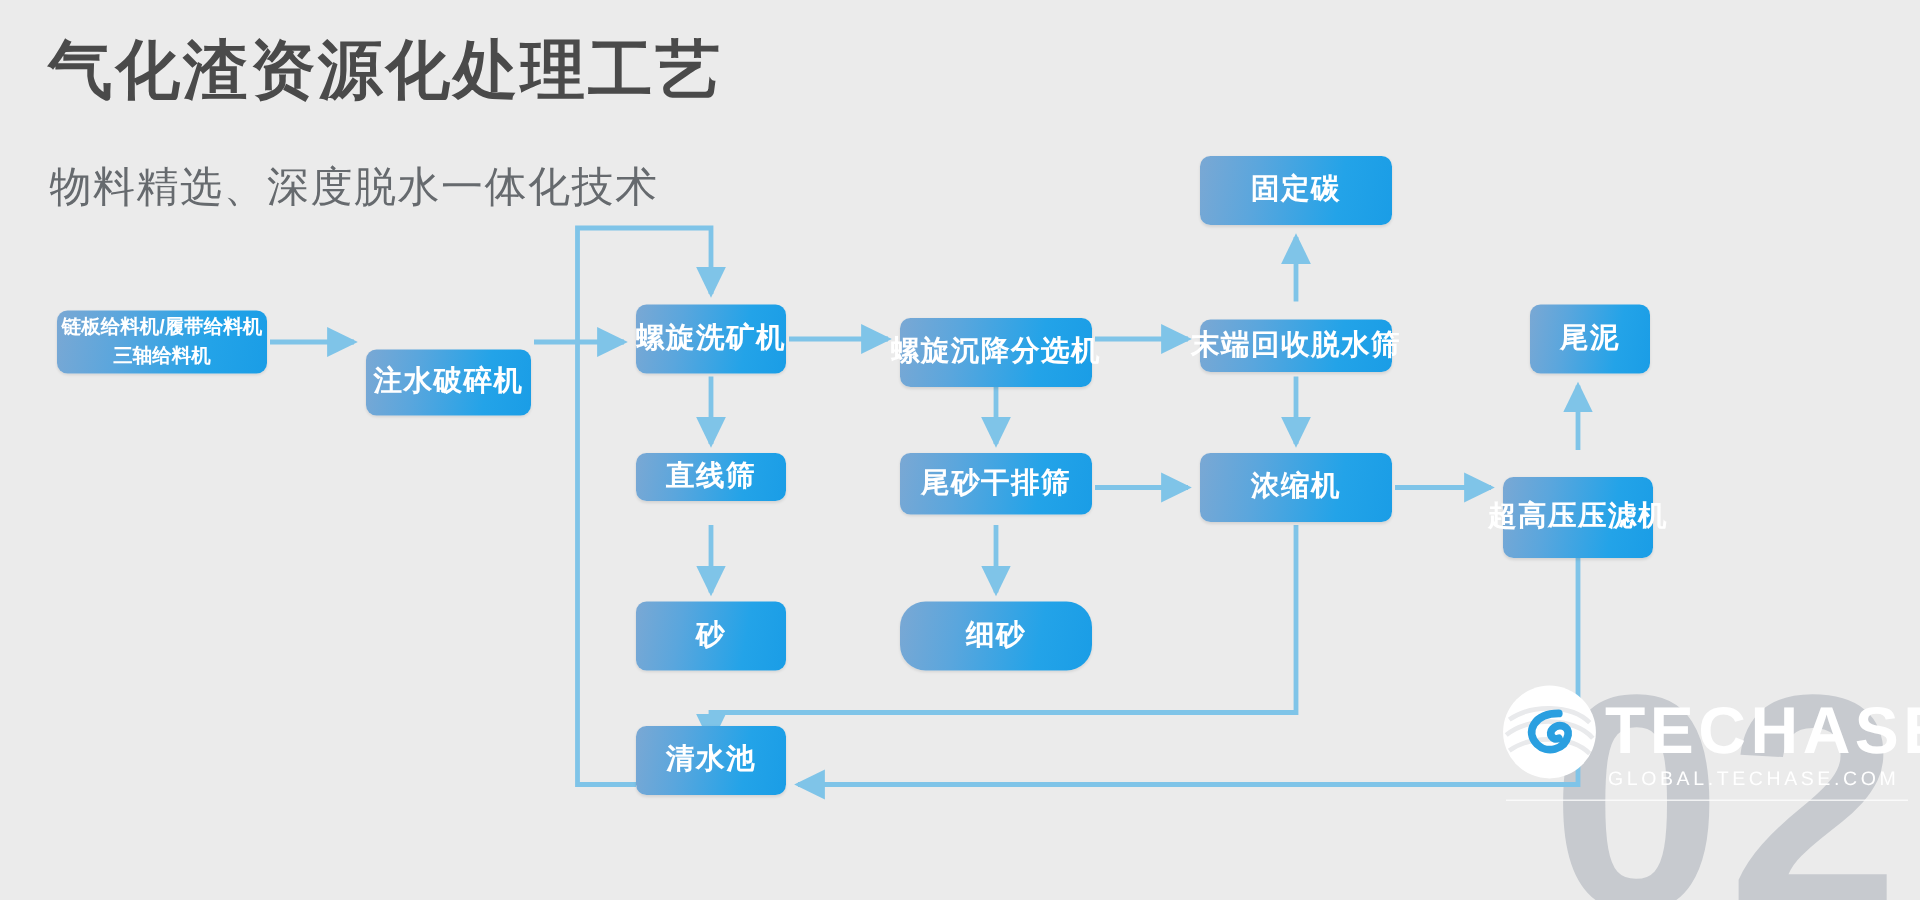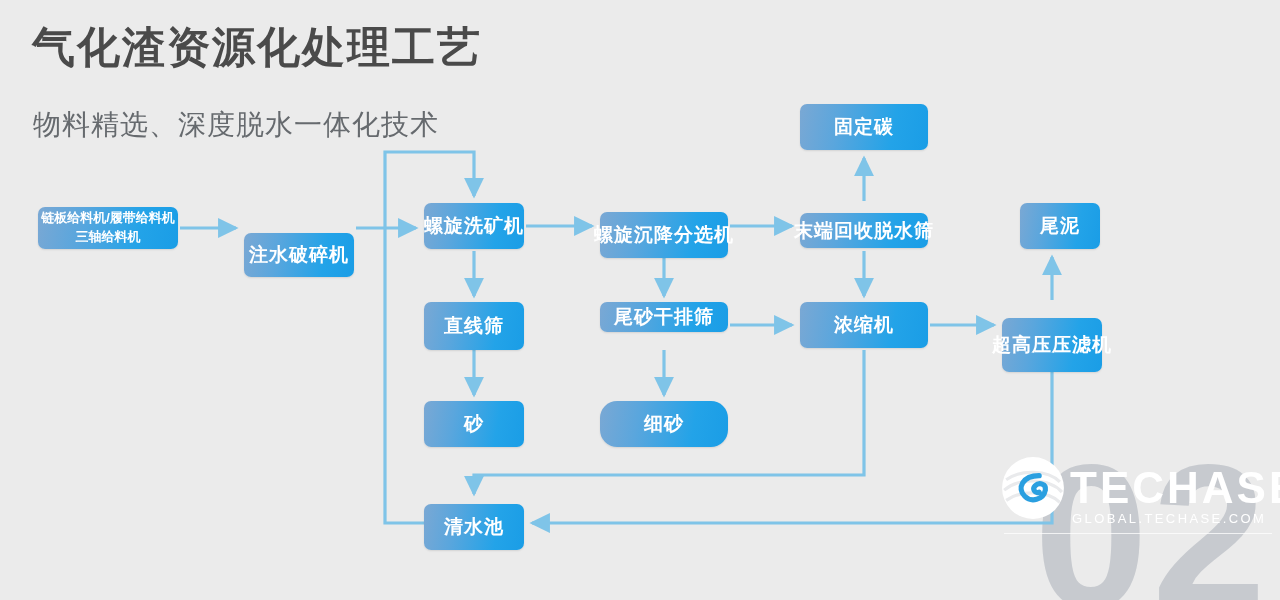--- a/index.html
+++ b/index.html
@@ -123,27 +123,27 @@
       <span>三轴给料机</span>
     </span>
   </div>
 
   <div class="node" style="left:244px;  top:205px; width:110px; height:44px;margin-top:28px;">注水破碎机</div>
   <div class="node" style="left:424px;  top:203px; width:100px; height:46px;">螺旋洗矿机</div>
   <div class="node" style="left:600px; top:212px; width:128px; height:46px;text-align:right;">螺旋沉降分选机</div>
   <div class="node" style="left:800px; top:213px; width:128px; height:35px;">末端回收脱水筛</div>
   <div class="node" style="left:800px;  top:104px; width:128px; height:46px;">固定碳</div>
   <div class="node" style="left:1002px; top:203px; width:80px; height:46px;margin-left:18px;">尾泥</div>
-  <div class="node" style="left:424px;  top:302px; width:100px; height:48px;">直线筛</div>
-  <div class="node" style="left:600px; top:302px; width:128px; height:30px;">尾砂干排筛</div>
+  <div class="node" style="left:424px;  top:302px; width:100px; height:32px;">直线筛</div>
+  <div class="node" style="left:600px; top:302px; width:128px; height:41px;">尾砂干排筛</div>
   <div class="node" style="left:800px;  top:302px; width:128px; height:46px;">浓缩机</div>
   <div class="node" style="left:1002px; top:318px; width:100px; height:54px;">超高压压滤机</div>
   <div class="node" style="left:424px;  top:401px; width:100px; height:46px;">砂</div>
   <div class="node" style="left:600px;  top:401px; width:128px; height:46px;border-radius:17px;">细砂</div>
-  <div class="node" style="left:424px; top:504px; width:100px; height:46px;">清水池</div>
+  <div class="node" style="left:424px; top:484px; width:100px; height:46px;">清水池</div>
 
   <div class="logo">
     <div class="logo-row">
       <svg class="logo-mark" viewBox="0 0 64 64">
         <circle cx="32" cy="32" r="30" fill="#ffffff"></circle>
         <path d="M6 24 C20 14, 46 14, 58 26" stroke="#e9eaec" stroke-width="3" fill="none"></path>
         <path d="M4 34 C18 22, 48 22, 60 36" stroke="#e9eaec" stroke-width="3" fill="none"></path>
         <path d="M6 44 C20 34, 46 34, 58 46" stroke="#e9eaec" stroke-width="3" fill="none"></path>
         <path d="M38 20 C22 20, 16 32, 24 40 C30 46, 42 44, 44 34 C45 28, 38 26, 34 30 C31 33, 34 38, 38 36" stroke="#2a9fe0" stroke-width="5" fill="none" stroke-linecap="round"></path>
       </svg>

